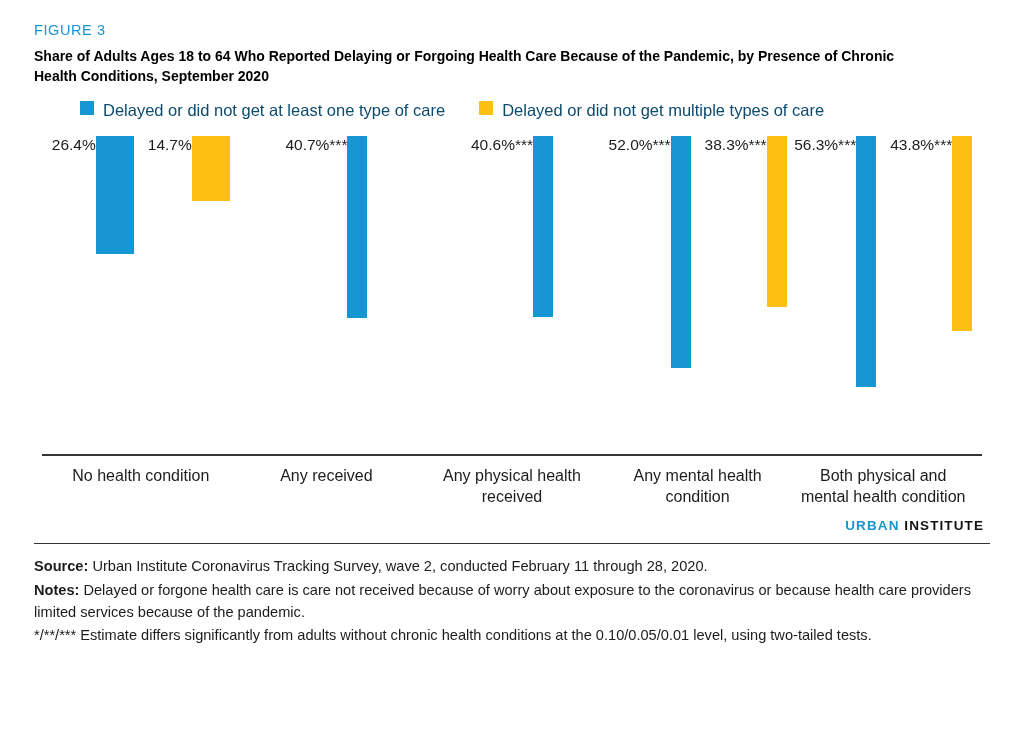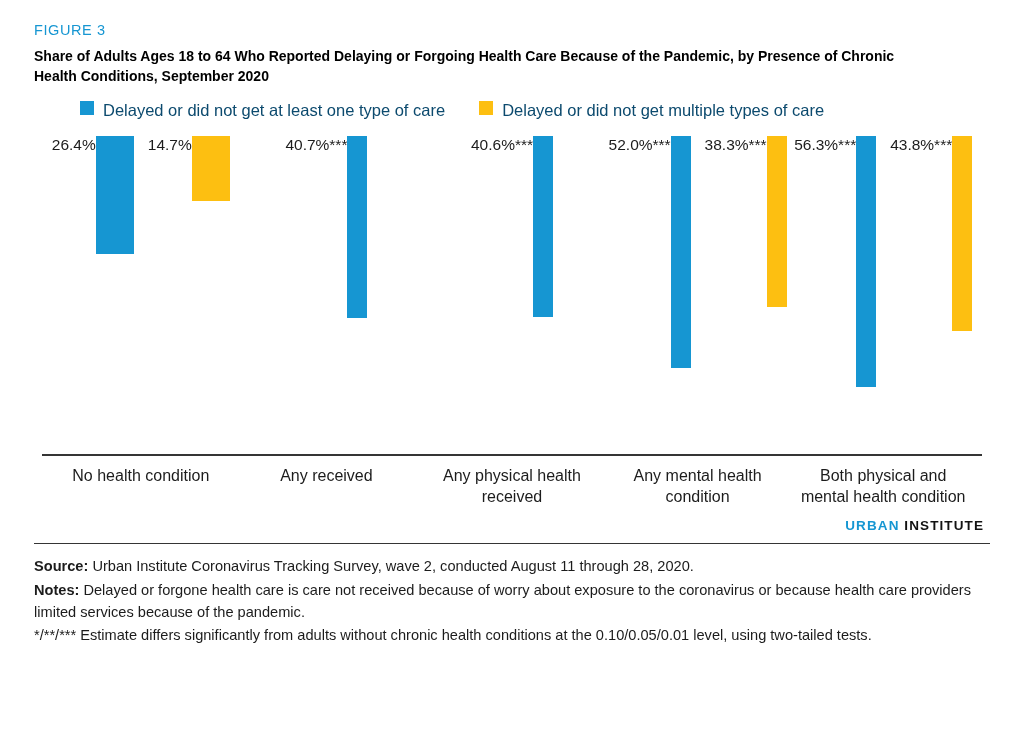--- a/index.html
+++ b/index.html
@@ -226,18 +226,18 @@
     </div>
   </div>
 
   <div class="brand">
     <span class="urban">URBAN</span><span>&nbsp;</span><span class="institute">INSTITUTE</span>
   </div>
 
   <hr class="rule">
 
   <div class="notes">
-    <p><b>Source:</b><span> Urban Institute Coronavirus Tracking Survey, wave 2, conducted August 11 through 28, 2020.</span></p>
+    <p><b>Source:</b><span> Urban Institute Coronavirus Tracking Survey, wave 2, conducted February 11 through 28, 2020.</span></p>
     <p><b>Notes:</b><span> Delayed or forgone health care is care not received because of worry about exposure to the coronavirus or because health care providers limited services because of the pandemic.</span></p>
     <p>*/**/*** Estimate differs significantly from adults without chronic health conditions at the 0.10/0.05/0.01 level, using two-tailed tests.</p>
   </div>
 
 </div>
 
 </body></html>

